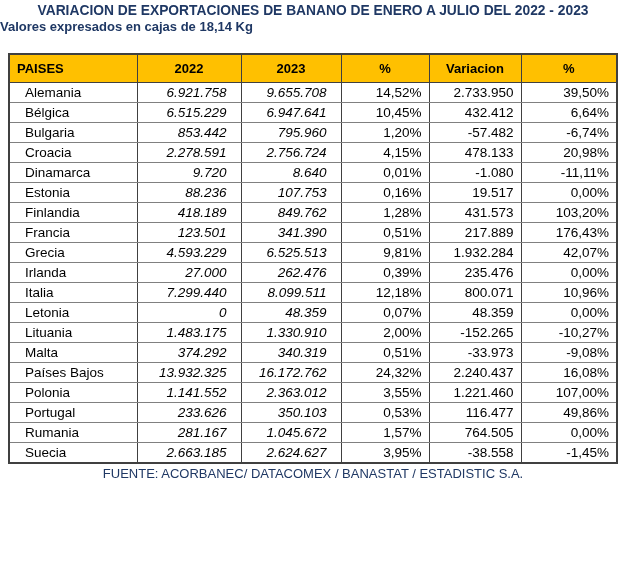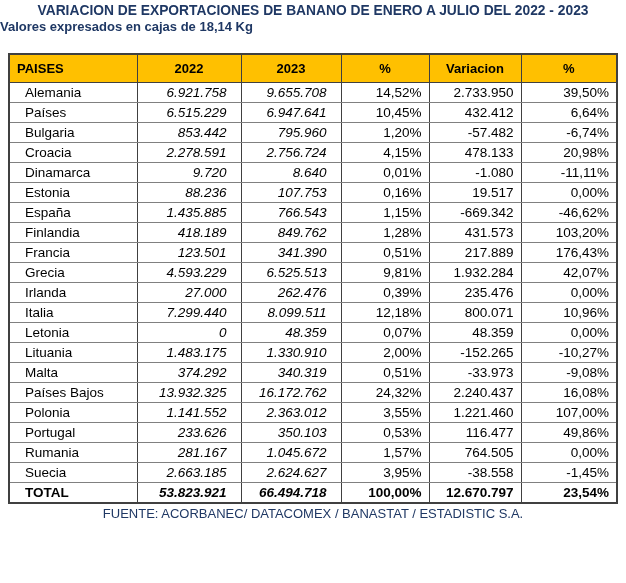--- a/index.html
+++ b/index.html
@@ -81,21 +81,21 @@
     <tbody>
         <tr>
           <td class="a-left">Alemania</td>
           <td class="a-right-wide">6.921.758</td>
           <td class="a-right-wide">9.655.708</td>
           <td class="a-right">14,52%</td>
           <td class="a-right">2.733.950</td>
           <td class="a-right">39,50%</td>
         </tr>
         <tr>
-          <td class="a-left">Países</td>
+          <td class="a-left">Bélgica</td>
           <td class="a-right-wide">6.515.229</td>
           <td class="a-right-wide">6.947.641</td>
           <td class="a-right">10,45%</td>
           <td class="a-right">432.412</td>
           <td class="a-right">6,64%</td>
         </tr>
         <tr>
           <td class="a-left">Bulgaria</td>
           <td class="a-right-wide">853.442</td>
           <td class="a-right-wide">795.960</td>
@@ -121,28 +121,20 @@
         </tr>
         <tr>
           <td class="a-left">Estonia</td>
           <td class="a-right-wide">88.236</td>
           <td class="a-right-wide">107.753</td>
           <td class="a-right">0,16%</td>
           <td class="a-right">19.517</td>
           <td class="a-right">0,00%</td>
         </tr>
         <tr>
-          <td class="a-left">España</td>
-          <td class="a-right-wide">1.435.885</td>
-          <td class="a-right-wide">766.543</td>
-          <td class="a-right">1,15%</td>
-          <td class="a-right">-669.342</td>
-          <td class="a-right">-46,62%</td>
-        </tr>
-        <tr>
           <td class="a-left">Finlandia</td>
           <td class="a-right-wide">418.189</td>
           <td class="a-right-wide">849.762</td>
           <td class="a-right">1,28%</td>
           <td class="a-right">431.573</td>
           <td class="a-right">103,20%</td>
         </tr>
         <tr>
           <td class="a-left">Francia</td>
           <td class="a-right-wide">123.501</td>
@@ -232,26 +224,18 @@
           <td class="a-right">0,00%</td>
         </tr>
         <tr>
           <td class="a-left">Suecia</td>
           <td class="a-right-wide">2.663.185</td>
           <td class="a-right-wide">2.624.627</td>
           <td class="a-right">3,95%</td>
           <td class="a-right">-38.558</td>
           <td class="a-right">-1,45%</td>
         </tr>
-        <tr class="total-row">
-          <td class="a-left">TOTAL</td>
-          <td class="a-right-wide">53.823.921</td>
-          <td class="a-right-wide">66.494.718</td>
-          <td class="a-right">100,00%</td>
-          <td class="a-right">12.670.797</td>
-          <td class="a-right">23,54%</td>
-        </tr>
       </tbody>
   </table>
 
   <div class="source">FUENTE: ACORBANEC/ DATACOMEX / BANASTAT / ESTADISTIC S.A.</div>
 
 </div>
 
 </body></html>

